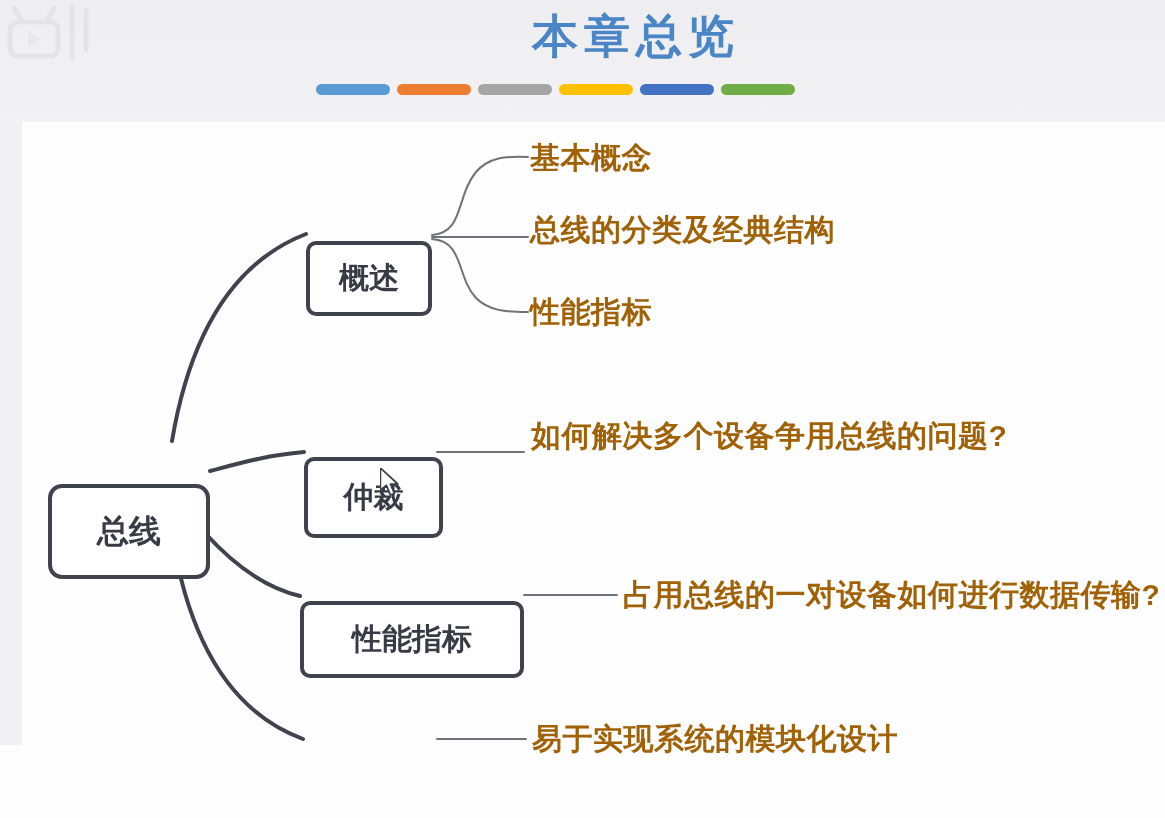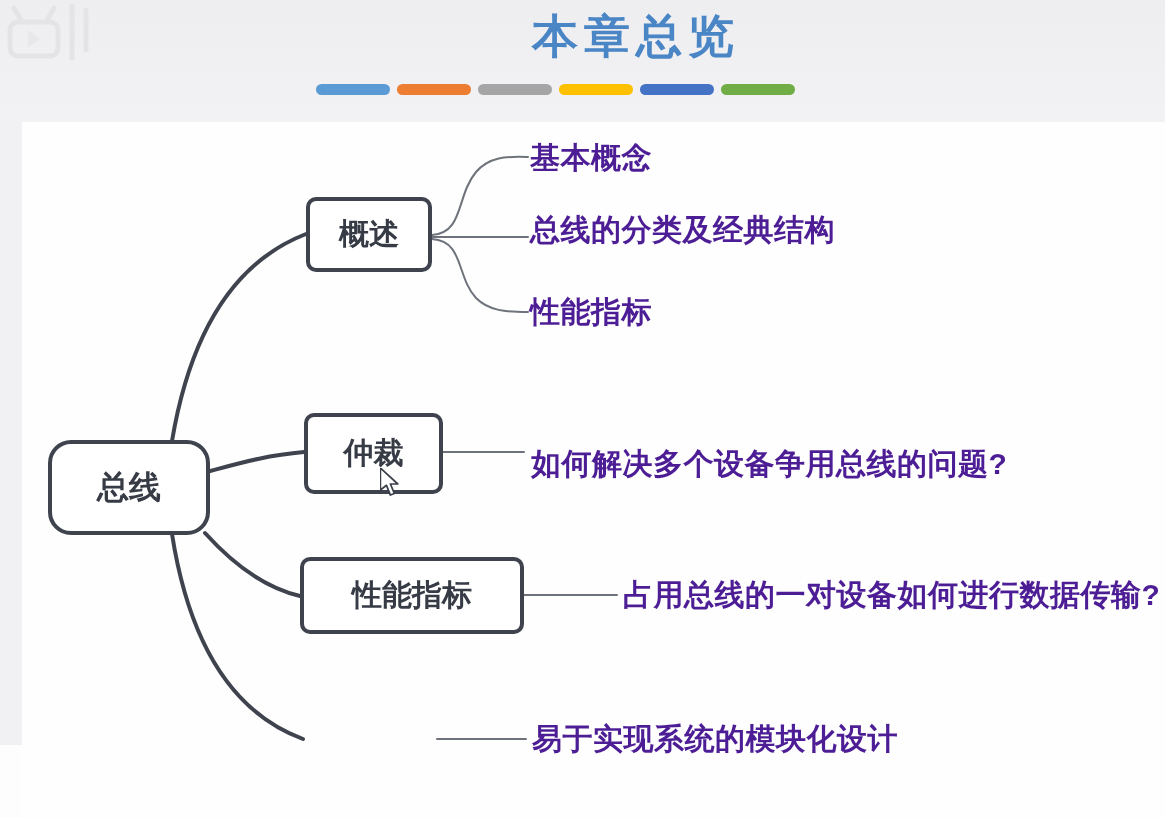--- a/index.html
+++ b/index.html
@@ -41,36 +41,37 @@
   }
 
   
   .connectors{position:absolute;left:0;top:0;}
   .node{
     position:absolute;box-sizing:border-box;
     background:#ffffff;border:4px solid #3e434e;border-radius:10px;
     display:flex;align-items:center;justify-content:center;
     font-size:30px;font-weight:700;color:#363b45;
     white-space:nowrap;
+    margin-top:44px;
   }
-  .node-root{left:48px;top:440px;width:162px;height:95px;border-radius:23px;font-size:32px;}
+  .node-root{left:48px;top:440px;width:162px;height:95px;border-radius:14px;font-size:32px;}
   .node-overview{left:306px;top:197px;width:126px;height:75px;}
   .node-arbitration{left:304px;top:413px;width:139px;height:81px;}
   .node-operation{left:300px;top:557px;width:224px;height:77px;}
   .node-standard{left:303px;top:698px;width:130px;height:82px;}
 
   .leaf{
     position:absolute;transform:translateY(-50%);
-    font-size:30px;font-weight:600;color:#4c1d95;
+    font-size:30px;font-weight:600;color:#a16207;
     white-space:nowrap;letter-spacing:.5px;
   }
   .leaf-1{left:530px;top:158px;}
   .leaf-2{left:530px;top:230px;}
   .leaf-3{left:530px;top:312px;}
-  .leaf-4{left:531px;top:464px;text-align:right;}
+  .leaf-4{left:531px;top:436px;text-align:right;}
   .leaf-5{left:623px;top:595px;}
   .leaf-6{left:532px;top:739px;}
 
   .cursor{position:absolute;left:380px;top:468px;}
 </style>
 </head>
 <body>
 
 <div class="stage">
 

